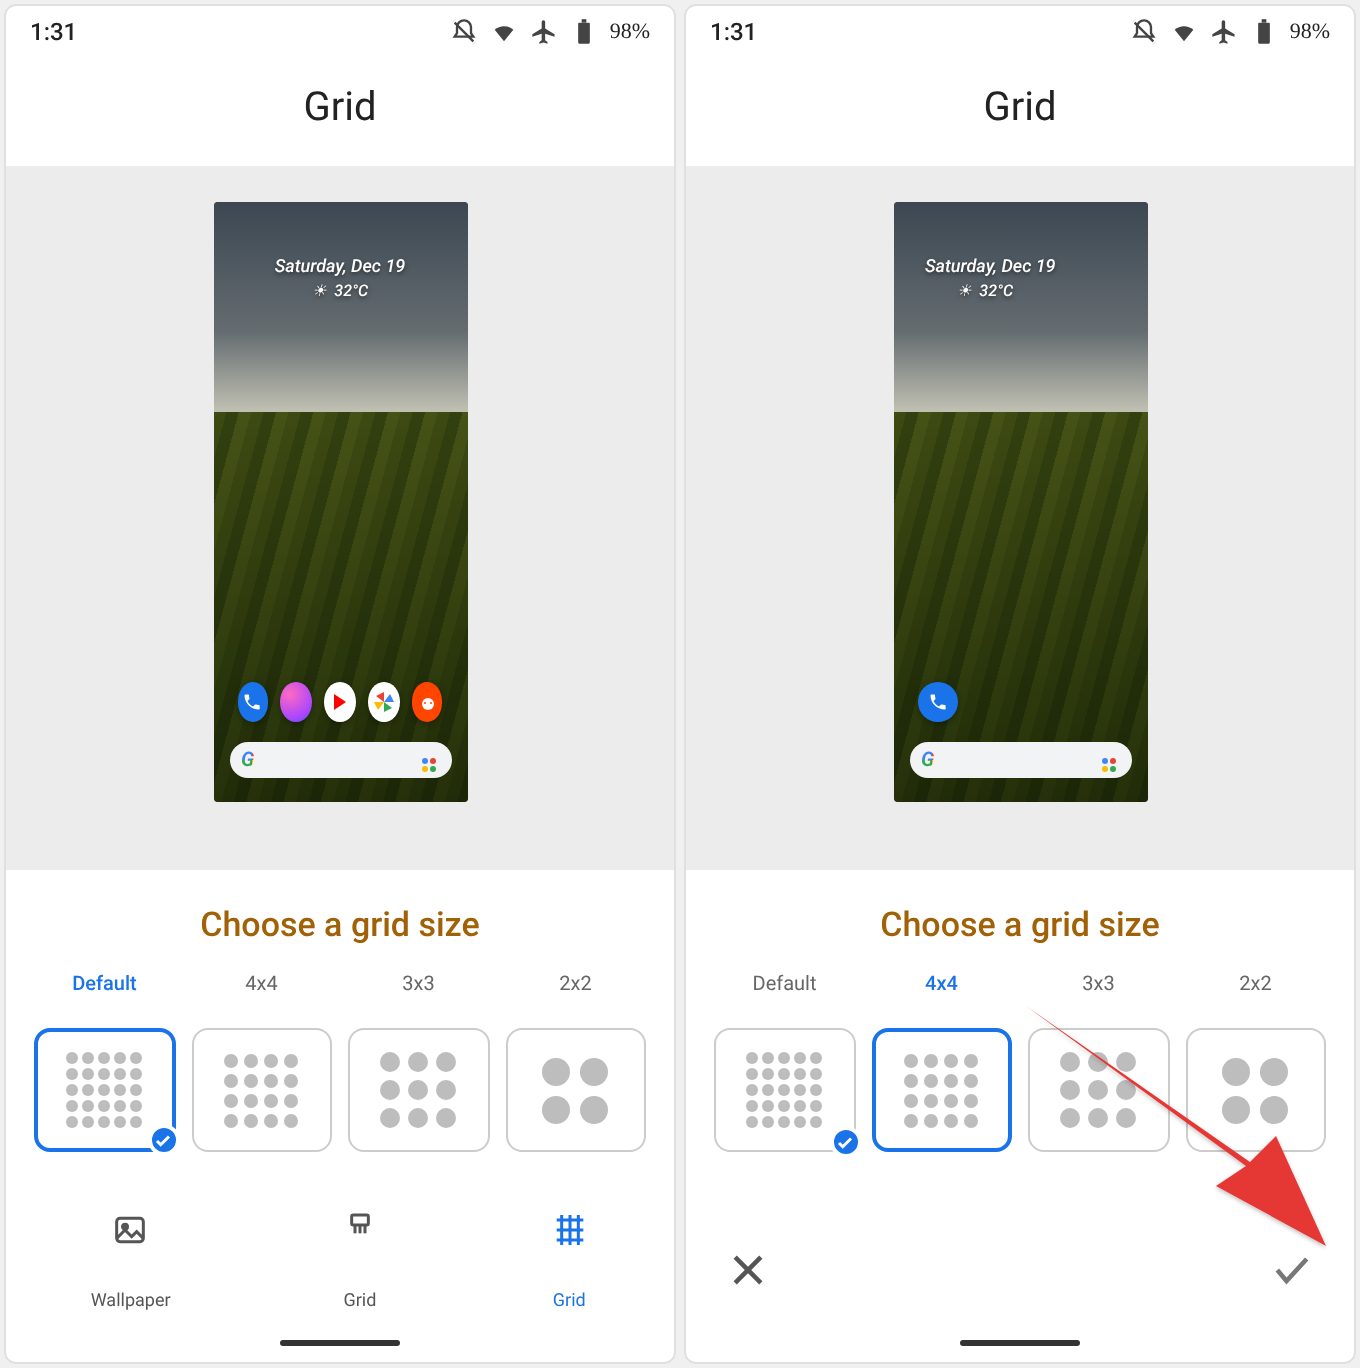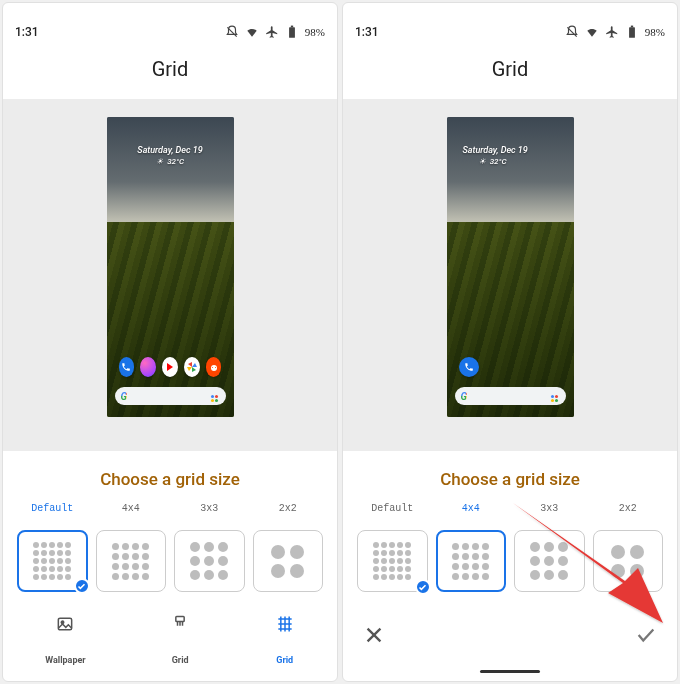--- a/index.html
+++ b/index.html
@@ -23,21 +23,20 @@
     position: relative;
   }
   .statusbar {
     display: flex;
     justify-content: space-between;
     align-items: flex-end;
     padding: 6px 12px 4px;
     font-size: 12px;
     font-weight: 500;
     color: #222;
-    margin-top: 16px;
   }
   .status-icons { display: flex; gap: 6px; align-items: center; font-family: Liberation Serif, serif; }
   .status-icons svg { width: 14px; height: 14px; }
   .title {
     text-align: center;
     font-size: 20px;
     font-weight: 400;
     color: #222;
     padding: 14px 0 18px;
   }
@@ -143,21 +142,21 @@
     display: flex;
     gap: 8px;
   }
   .grid-opt {
     flex: 1;
     text-align: center;
     font-size: 10px;
     color: #666;
   }
   .grid-opt.active-label { color: #1a73e8; font-weight: 500; }
-  .grid-opt .label { margin-bottom: 16px; display:block;font-family:Liberation Mono, monospace; }
+  .grid-opt .label { margin-bottom: 16px; display:block; }
   .grid-box {
     height: 62px;
     border: 1px solid #ccc;
     border-radius: 8px;
     display: flex;
     align-items: center;
     justify-content: center;
     position: relative;
     background: #fff;
   }
@@ -191,21 +190,20 @@
     align-items: center;
     padding: 12px 0 8px;
   }
   .nav-item {
     display: flex;
     flex-direction: column;
     align-items: center;
     gap: 21px;
     font-size: 9px;
     color: #555;
-    font-weight: bold;
   }
   .nav-item.active { color: #1a73e8; }
   .nav-item svg { width: 20px; height: 20px; }
 
   .confirm-bar {
     margin-top: auto;
     display: flex;
     justify-content: space-between;
     align-items: center;
     padding: 18px 20px 14px;

